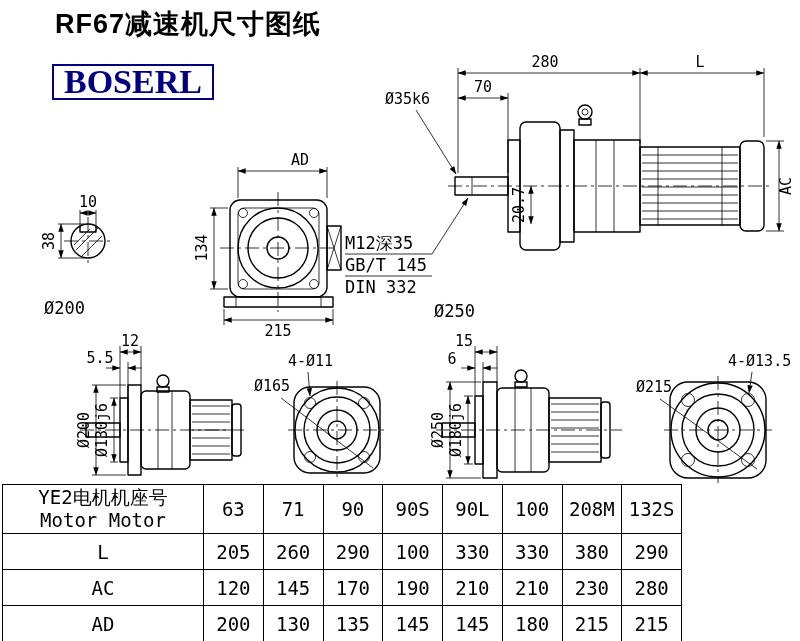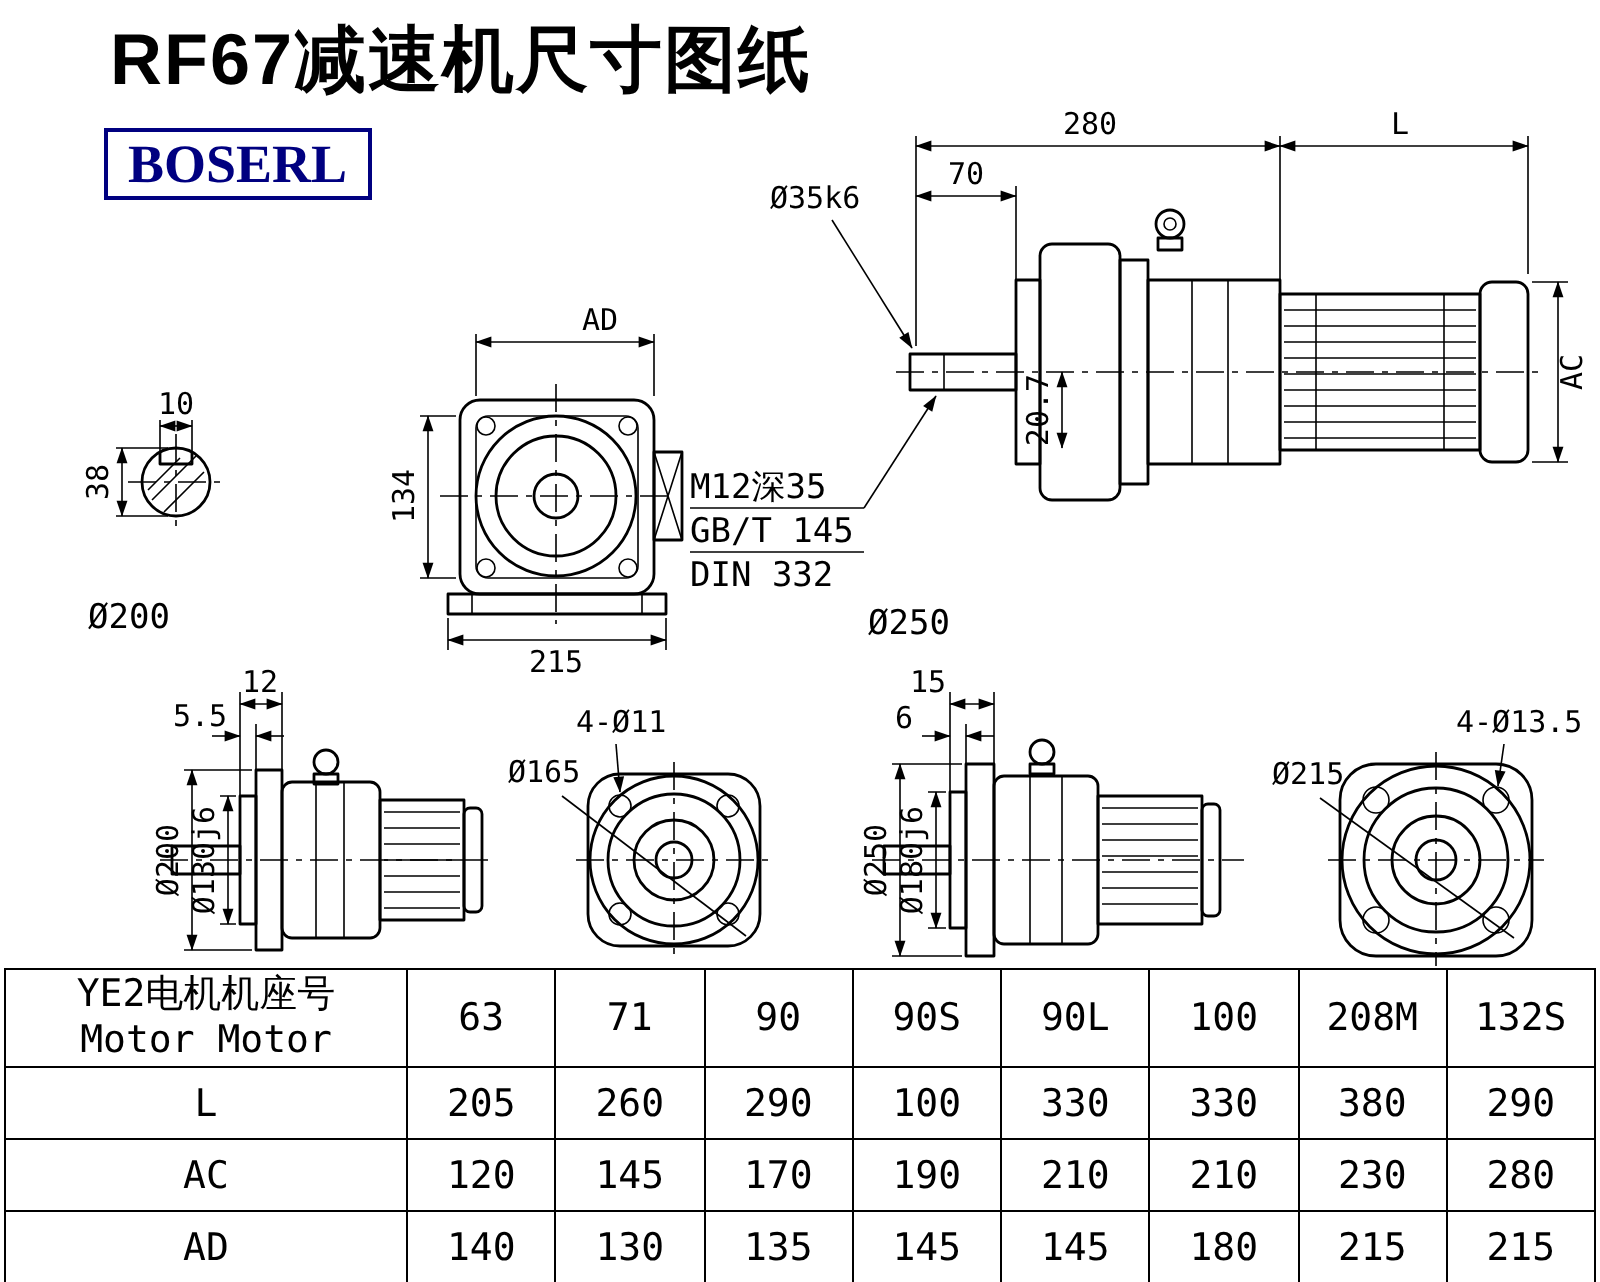--- a/index.html
+++ b/index.html
@@ -1,30 +1,30 @@
 <!DOCTYPE html>
 <html><head>
 <meta charset="utf-8">
 <style>
   html,body{margin:0;padding:0;background:#fff;}
   .page{position:relative;width:800px;height:641px;background:#fff;overflow:hidden;
         font-family:"Liberation Sans",sans-serif;color:#000;}
-  .title{position:absolute;left:55px;top:6px;margin:0;font-size:36px;font-weight:bold;
+  .title{position:absolute;left:55px;top:6px;margin:0;font-size:27px;font-weight:bold;
          letter-spacing:1px;font-family:"Liberation Sans",sans-serif;}
   .brand{position:absolute;left:52px;top:64px;border:2px solid #000080;padding:0 10px;
-         font-family:"Liberation Serif",serif;font-size:27px;font-weight:bold;color:#000080;
+         font-family:"Liberation Serif",serif;font-size:34px;font-weight:bold;color:#000080;
          line-height:32px;background:#fff;}
   svg.draw{position:absolute;left:0;top:0;}
   .s{stroke:#000;stroke-width:1.4;fill:none;stroke-linejoin:round;}
   .t{stroke:#000;stroke-width:0.8;fill:none;}
   .c{stroke:#000;stroke-width:0.8;fill:none;stroke-dasharray:14 4 3 4;}
   svg text{font-family:"DejaVu Sans Mono",monospace;font-size:15px;fill:#000;}
   svg text.lg{font-size:17px;}
   .mid{text-anchor:middle;}
-  table.size-table{position:absolute;left:2px;top:484px;width:796px;border-collapse:collapse;
+  table.size-table{position:absolute;left:2px;top:484px;width:680px;border-collapse:collapse;
         table-layout:fixed;font-family:"DejaVu Sans Mono",monospace;font-size:19px;}
   table.size-table th,table.size-table td{border:1px solid #000;text-align:center;
         font-weight:normal;padding:0;height:35px;}
   table.size-table th.first,table.size-table td.first{width:200px;}
   table.size-table tr.hdr th{height:48px;line-height:23px;}
 </style>
 </head>
 <body>
 
 <div class="page">
@@ -242,21 +242,21 @@
       <td>145</td>
       <td>170</td>
       <td>190</td>
       <td>210</td>
       <td>210</td>
       <td>230</td>
       <td>280</td>
     </tr>
     <tr>
       <td class="first">AD</td>
-      <td>140</td>
+      <td>200</td>
       <td>130</td>
       <td>135</td>
       <td>145</td>
       <td>145</td>
       <td>180</td>
       <td>215</td>
       <td>215</td>
     </tr>
   </tbody>
     </table>

